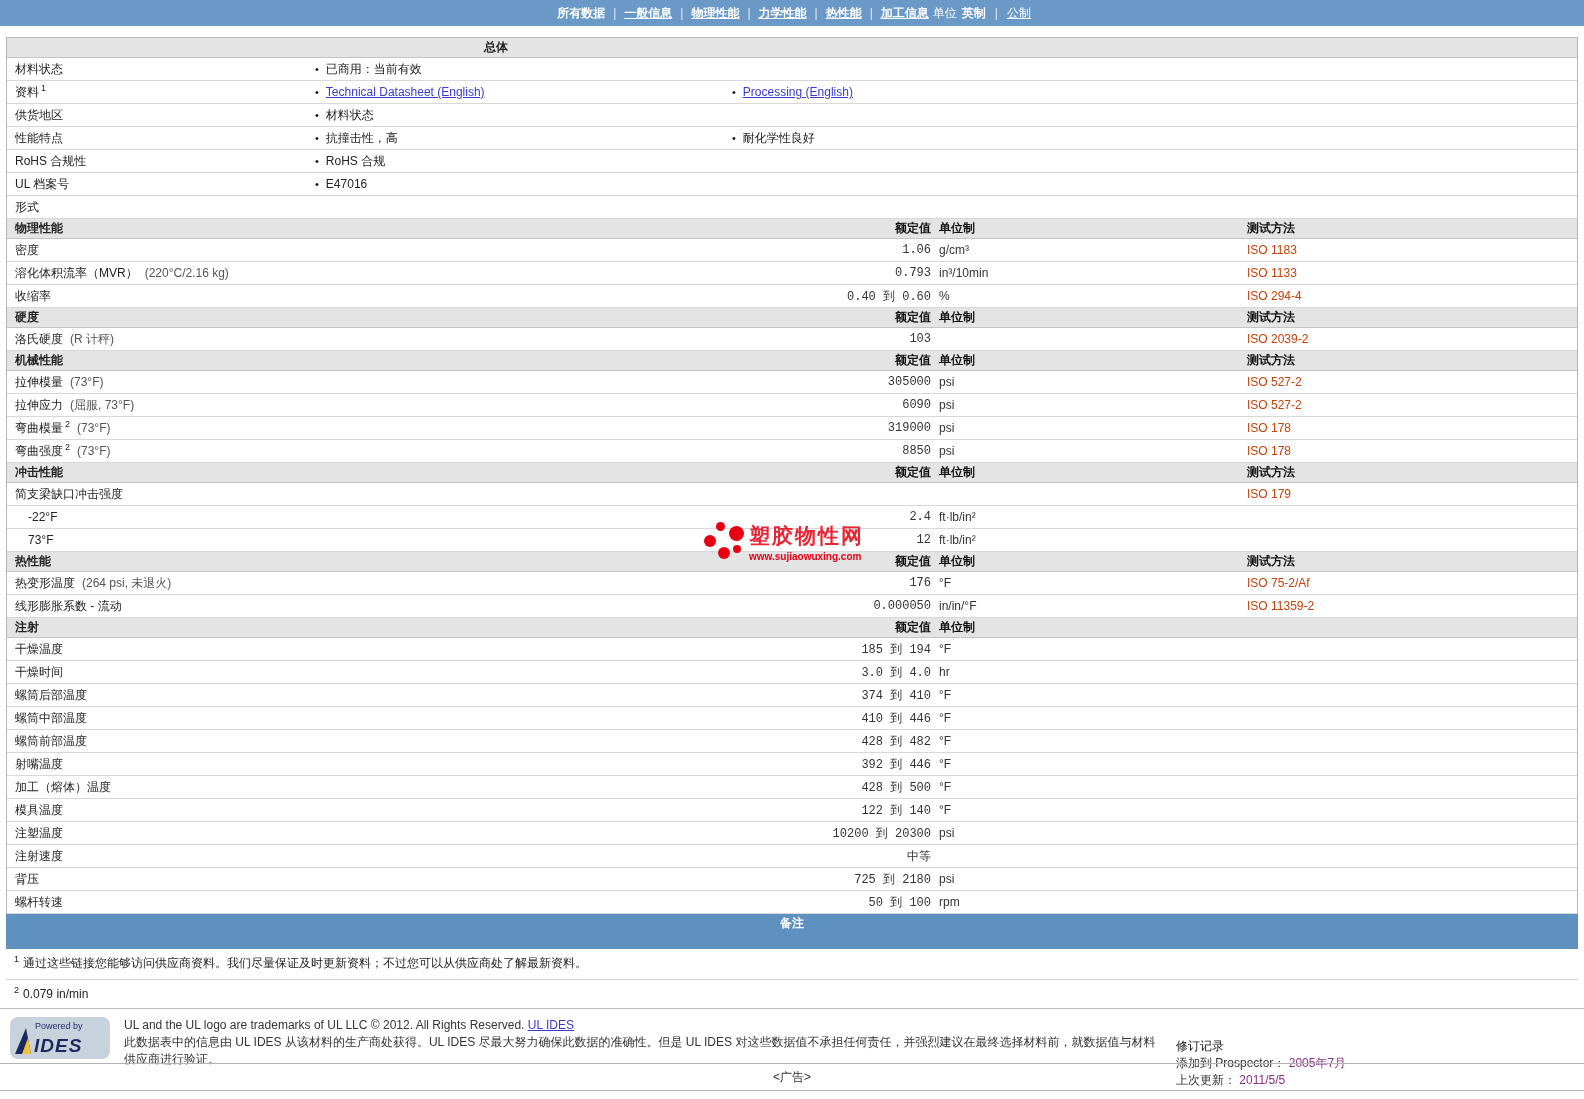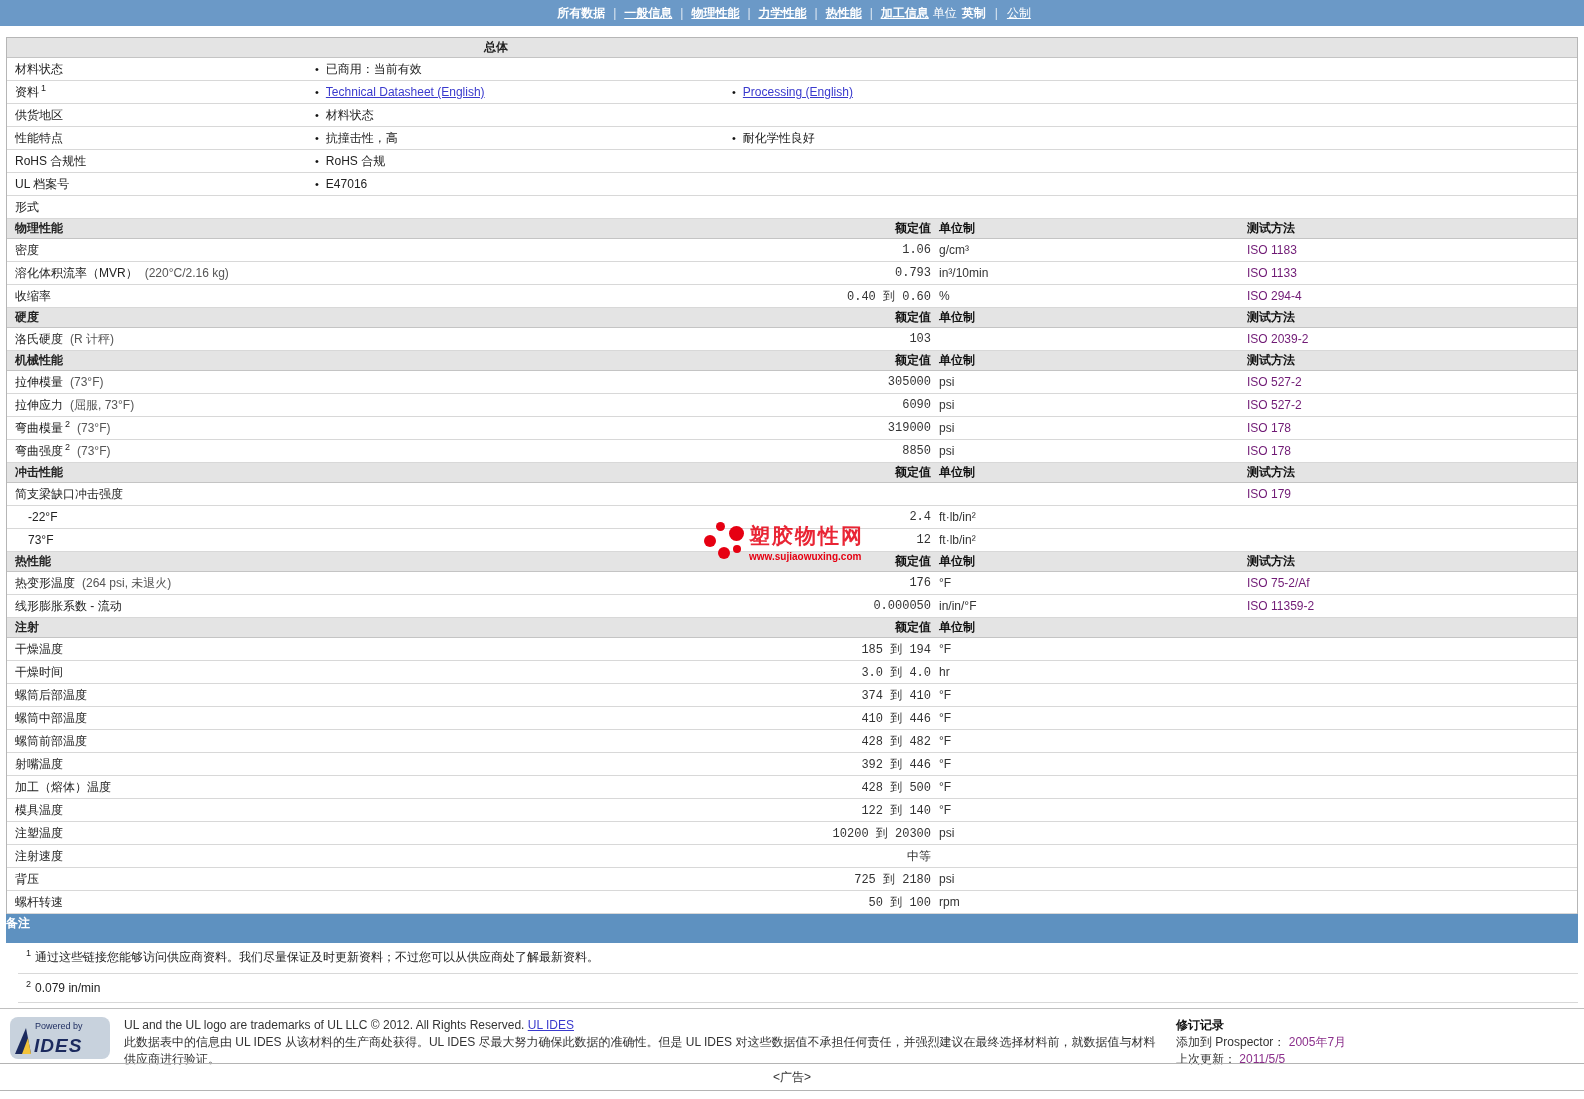--- a/index.html
+++ b/index.html
@@ -24,55 +24,55 @@
   .nav-right a{ color:#fff; text-decoration:underline; }
 
   
   .tablewrap{ margin:11px 6px 0 6px; border:1px solid #b6b6b6; border-bottom:none; background:#fff; }
   .sechead{ background:#E4E4E4; display:flex; height:20px; align-items:center;
             font-weight:bold; border-bottom:1px solid #c4c4c4;justify-content:center; }
   .row{ display:flex; height:23px; align-items:center; border-bottom:1px solid #d8d8d8; background:#fff; }
   .c-label{ width:632px; padding-left:8px; white-space:nowrap; }
   .c-value{ width:292px; text-align:right; color:#333; white-space:nowrap;font-family:Liberation Mono, monospace; }
   .c-unit{ width:312px; padding-left:8px; color:#333; white-space:nowrap; }
-  .c-test{ flex:1; padding-left:4px; color:#701a75; white-space:nowrap; }
+  .c-test{ flex:1; padding-left:4px; color:#c2410c; white-space:nowrap; }
   .sechead .c-value,.sechead .c-unit,.sechead .c-test{ color:#111; }
   .g-label{ width:308px; padding-left:8px; }
   .g-col1{ width:417px; }
   .g-col2{ flex:1; }
   .bullet{ display:inline-block; margin-right:7px; font-size:11px; color:#111; }
   .cond{ color:#555; margin-left:7px; }
   .doc-link{ color:#3A3ACD; text-decoration:underline; }
   sup.mark{ font-size:9px; vertical-align:super; line-height:0; margin-left:2px; }
   .indent{ padding-left:21px; }
 
   
-  .notesbar{ height:29px; line-height:19px; background:#5E91C0; color:#fff;
-             font-weight:bold; text-align:left; }
-  .fnrow{ border-bottom:1px solid #d8d8d8; padding:5px 8px 7px 8px; color:#222;margin-left:12px; }
+  .notesbar{ height:35px; line-height:19px; background:#5E91C0; color:#fff;
+             font-weight:bold; text-align:center; }
+  .fnrow{ border-bottom:1px solid #d8d8d8; padding:5px 8px 7px 8px; color:#222; }
   .fnrow sup{ font-size:9px; margin-right:4px; }
 
   
   .footer{ position:absolute; left:0; right:0; top:1008px; border-top:1px solid #c0c0c0;
            padding:8px 10px 0 10px; display:flex; align-items:flex-start; }
   .ides-logo{ width:100px; height:42px; background:#C8D2DD; border-radius:8px;
               position:relative; flex:0 0 auto; overflow:hidden; }
   .ides-tri{ position:absolute; left:5px; bottom:5px; width:0; height:0;
              border-left:11px solid transparent; border-right:5px solid transparent;
              border-bottom:26px solid #1B2A5E; }
   .ides-tri2{ position:absolute; left:12px; bottom:5px; width:0; height:0;
               border-left:6px solid transparent; border-right:3px solid transparent;
               border-bottom:16px solid #F2C23A; }
   .ides-powered{ position:absolute; top:4px; left:25px; font-size:9px; color:#1B2A5E; }
   .ides-text{ position:absolute; bottom:2px; left:24px; font-size:19px; font-weight:bold;
               font-style:italic; color:#1B2A5E; letter-spacing:1px; }
   .footer-mid{ margin-left:14px; line-height:17px; width:1040px; color:#333; }
   .footer-mid a{ color:#3A3ACD; text-decoration:underline; }
   .revision{ margin-left:12px; line-height:17px; white-space:nowrap; }
-  .revision .rtitle{ font-weight:bold; color:#111; }
+  .revision .rtitle{ font-weight:normal; color:#111;margin-top:21px; }
   .rlabel{ color:#333; }
   .rvalue{ color:#8B2F8B; }
 
   
   .adstrip{ position:absolute; left:0; right:0; top:1063px; height:28px; line-height:27px;
             border-top:1px solid #b4b4b4; border-bottom:1px solid #b4b4b4;
             text-align:center; color:#333; }
 
   
   .watermark{ position:absolute; left:703px; top:522px; display:flex; align-items:flex-start; pointer-events:none; }

